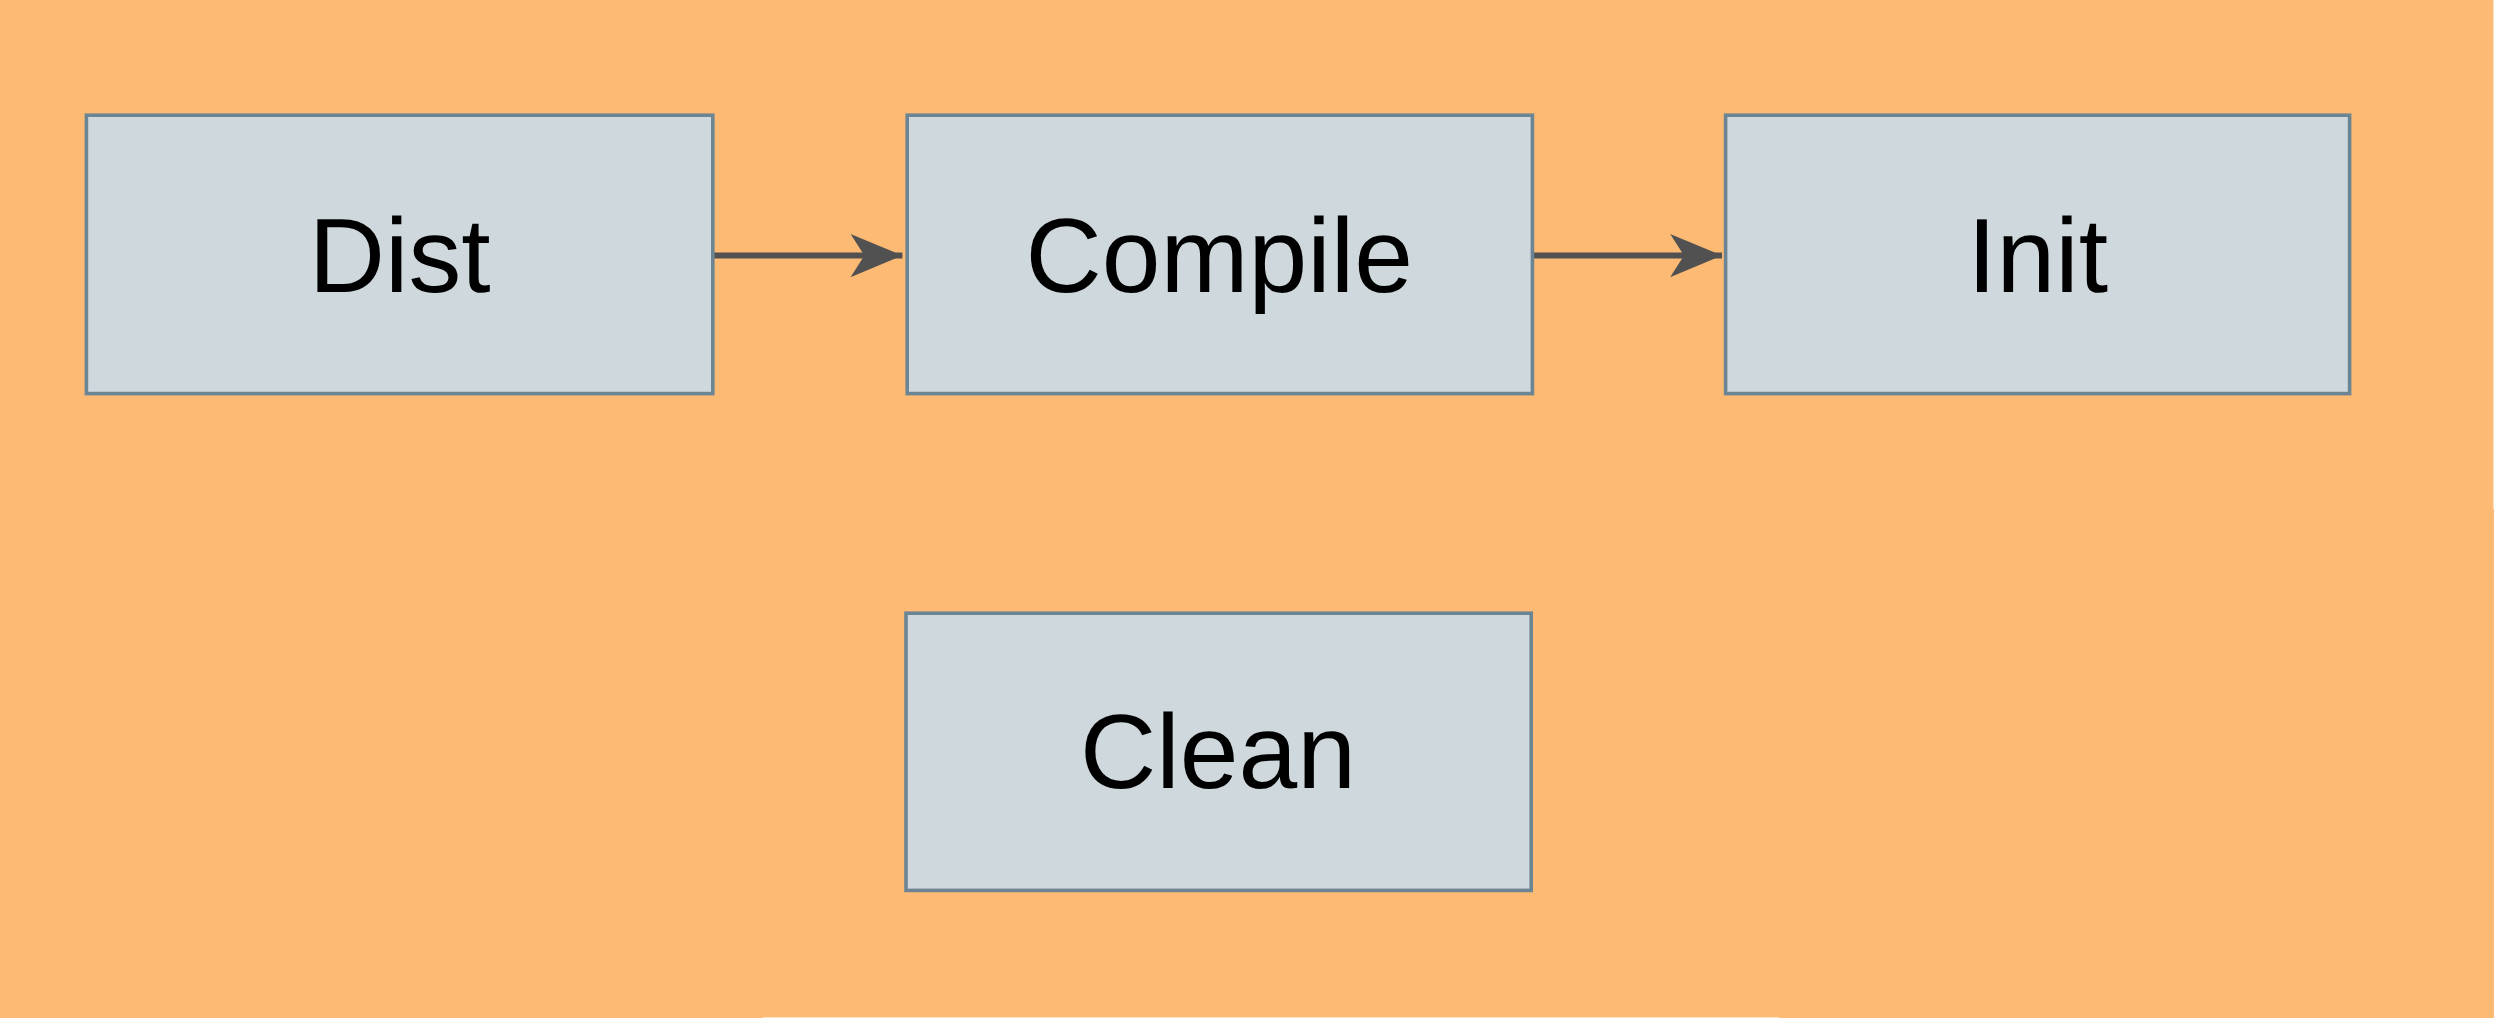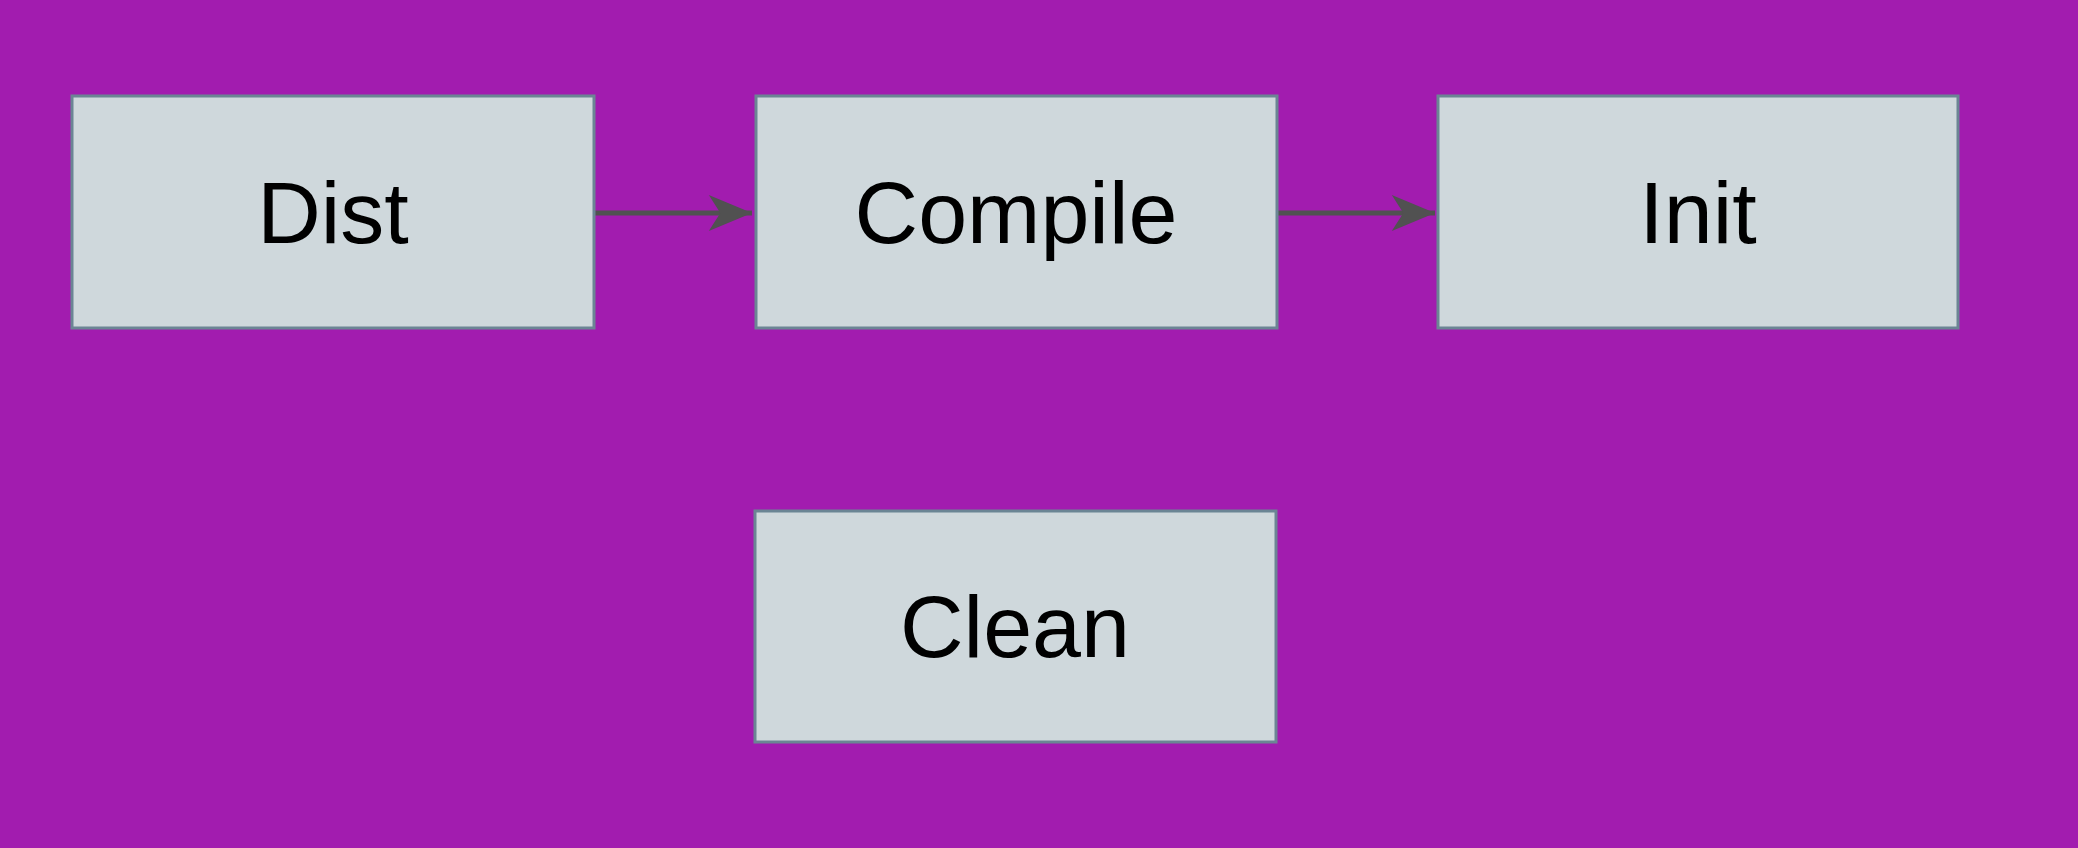--- a/index.html
+++ b/index.html
@@ -4,21 +4,21 @@
 <style>
   html, body {
     margin: 0;
     padding: 0;
     background: #ffffff;
   }
   .canvas {
     position: relative;
     width: 2078px;
     height: 848px;
-    background: #a21caf;
+    background: #fdba74;
     overflow: hidden;
   }
   .flow-svg {
     position: absolute;
     left: 0;
     top: 0;
     width: 2078px;
     height: 848px;
     display: block;
   }

